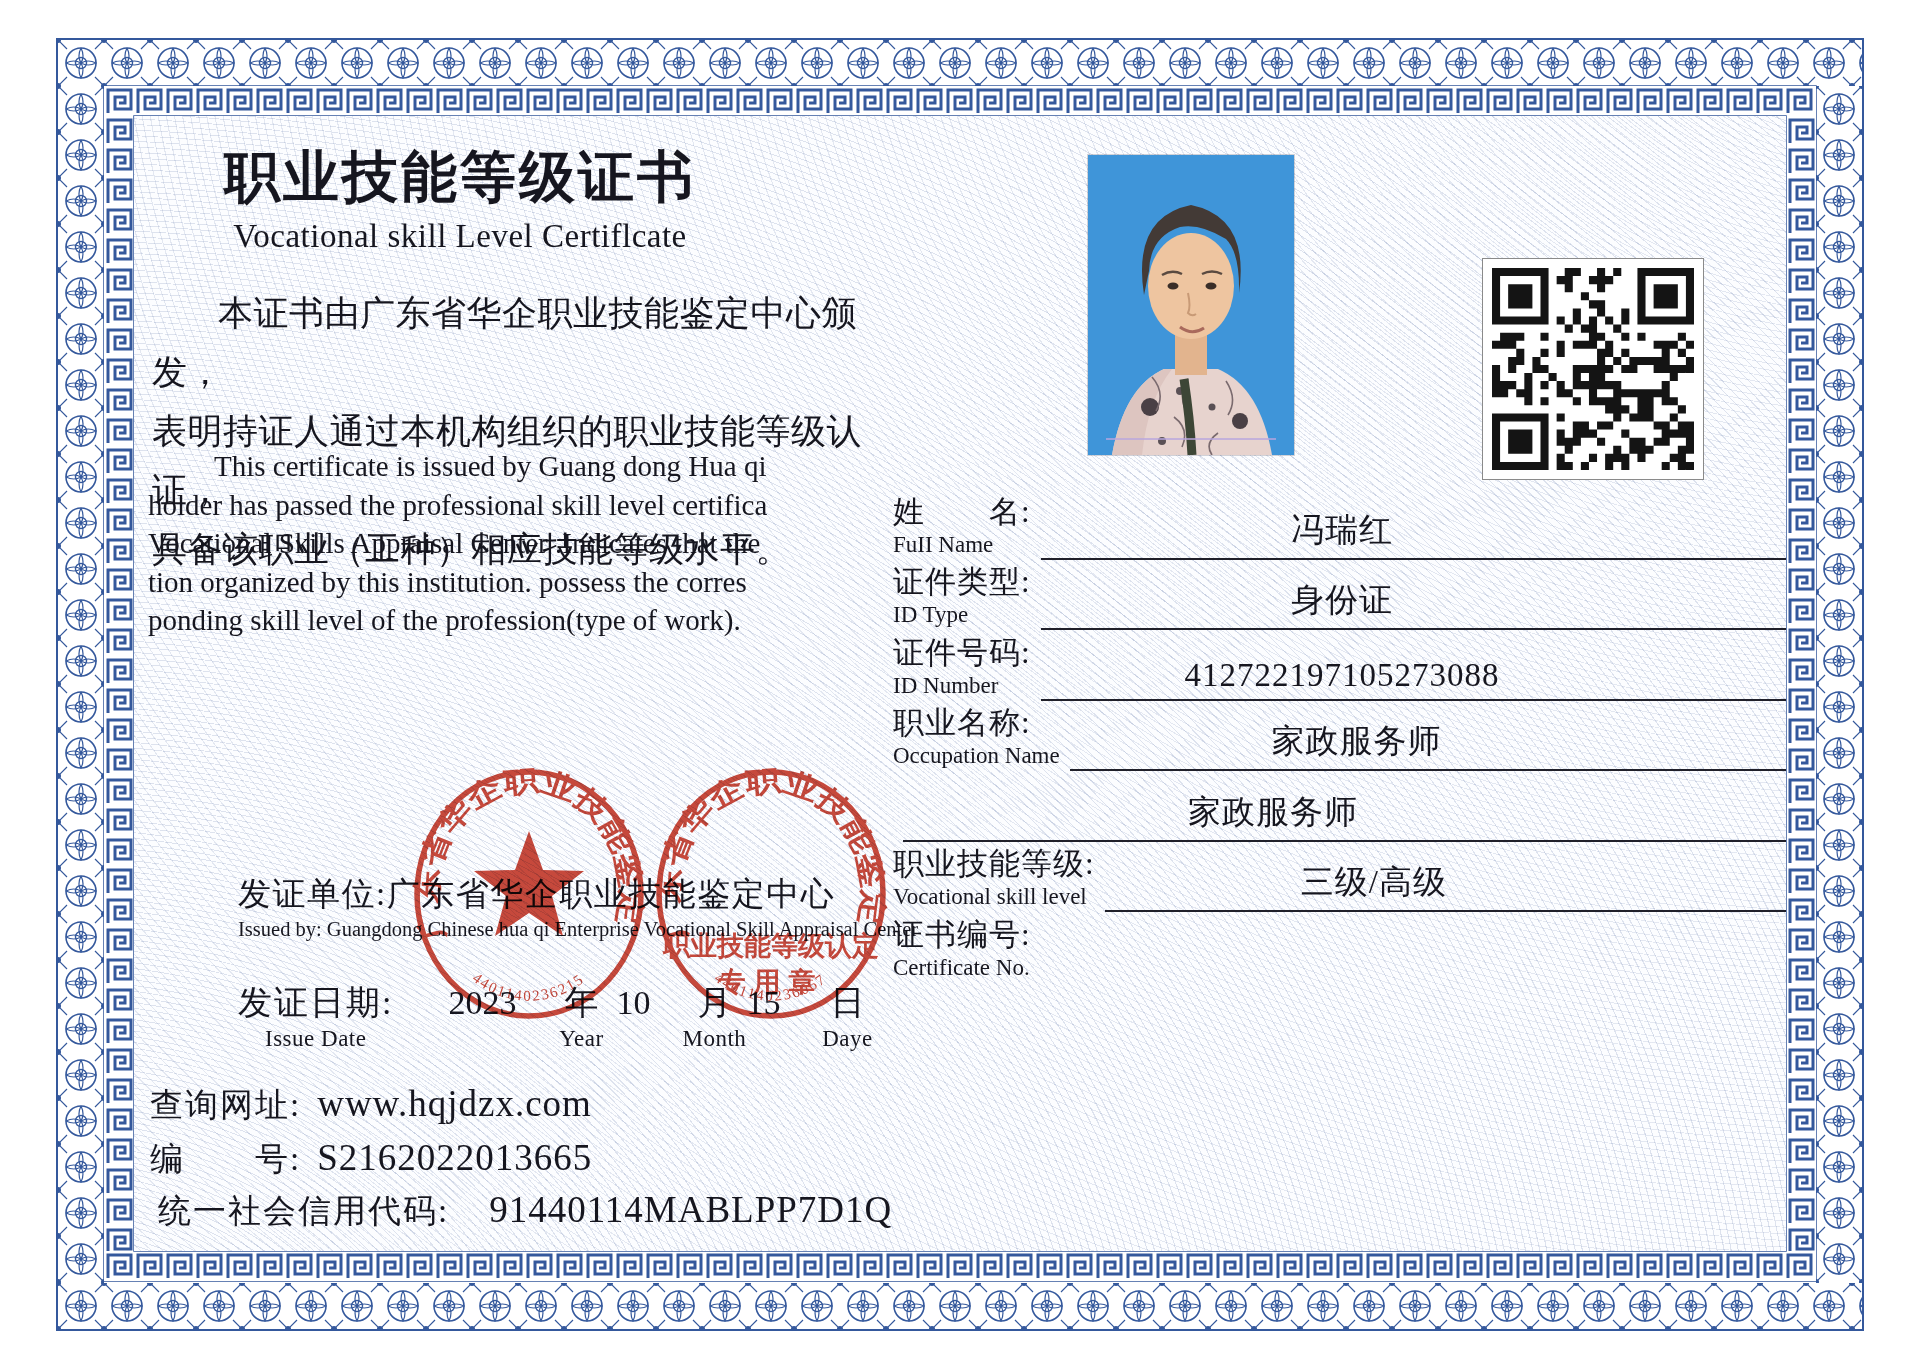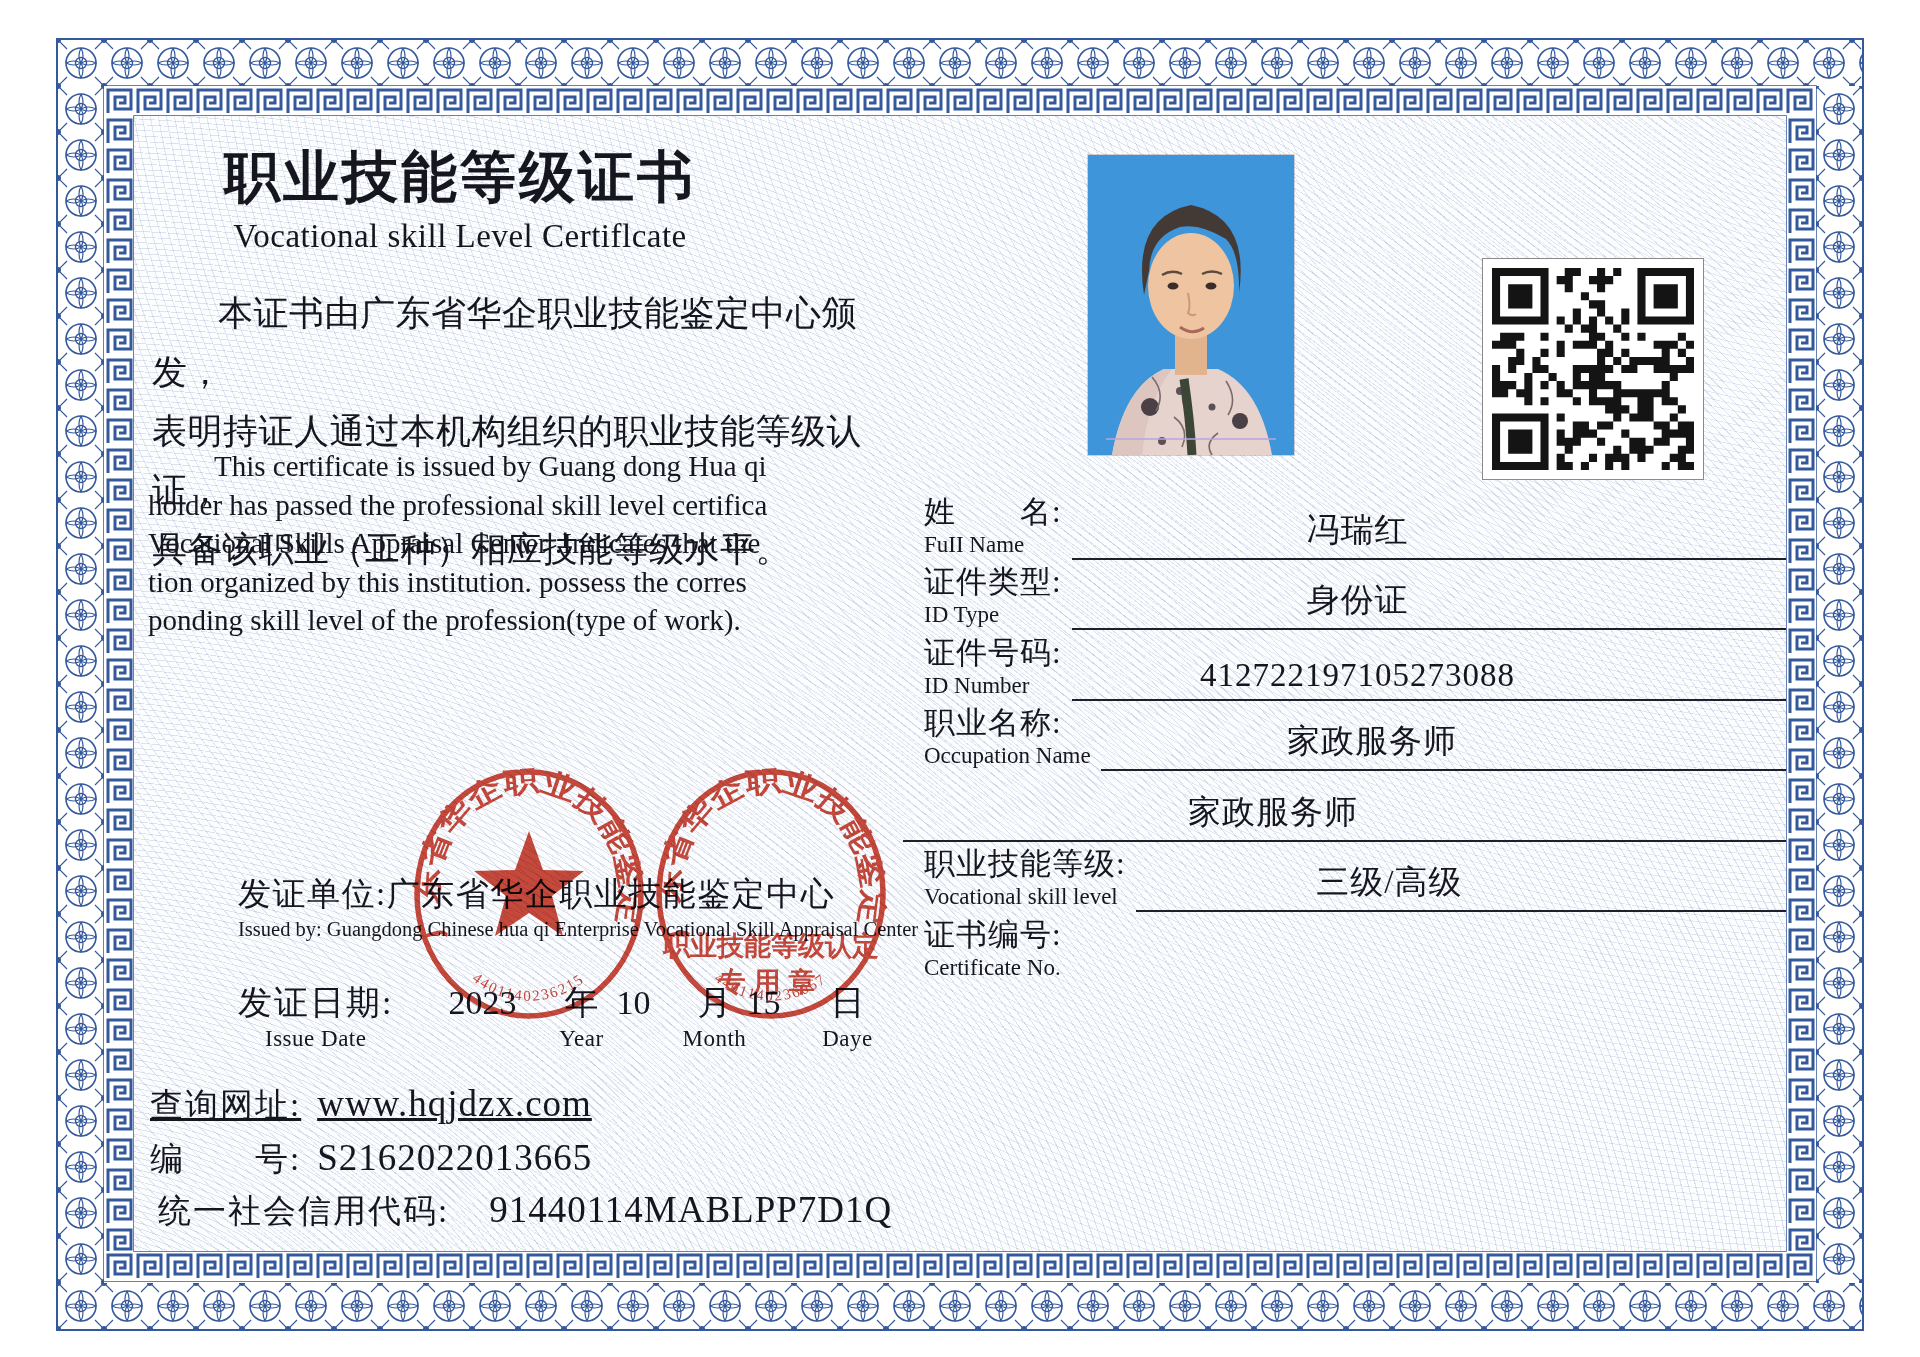--- a/index.html
+++ b/index.html
@@ -29,34 +29,34 @@
   .dp-0{margin-right:55px;letter-spacing:2px;}
   .dp-1{margin-right:48px;}
   .dp-2{margin-right:18px;}
   .dp-3{margin-right:47px;}
   .dp-4{margin-right:15px;}
   .dp-5{margin-right:50px;}
   .part-sub{position:absolute;top:46px;left:50%;transform:translateX(-50%);
     font-size:23px;letter-spacing:0.5px;white-space:nowrap;}
 
   .footer-row{position:absolute;display:flex;align-items:baseline;}
-  .fr-0{left:150px;top:1082px;text-decoration:underline;}
+  .fr-0{left:150px;top:1082px;}
   .fr-1{left:150px;top:1136px;}
   .fr-2{left:158px;top:1188px;gap:24px;}
   .footer-label{font-size:33px;letter-spacing:2px;}
   .footer-value{font-size:37px;letter-spacing:1px;margin-left:16px;}
 
   .photo{position:absolute;left:1088px;top:155px;width:206px;height:300px;outline:1px solid rgba(40,40,60,.2);}
   .qr{position:absolute;left:1482px;top:258px;width:202px;height:202px;background:#fff;
       border:1.5px solid #8a8a8a;padding:9px;}
   .qr svg{display:block;width:100%;height:100%;}
 
   .fields{position:absolute;left:893px;top:489px;width:893px;}
   .field-row{height:70.5px;display:flex;align-items:flex-end;}
-  .f-label{flex:0 0 auto;padding-bottom:0px;margin-left:31px;}
+  .f-label{flex:0 0 auto;padding-bottom:0px;}
   .f-cn{font-size:31px;letter-spacing:1px;line-height:36px;}
   .f-en{font-size:23px;line-height:30px;}
   .f-line{flex:1 1 auto;margin-left:10px;border-bottom:2px solid #20202a;
     display:flex;justify-content:center;align-items:flex-end;padding-bottom:5px;padding-right:16%;}
   .f-value{font-size:33px;letter-spacing:1px;white-space:nowrap;}
 
   .stamp{position:absolute;z-index:6;mix-blend-mode:multiply;opacity:.92;}
   .stamp-left{left:408px;top:763px;}
   .stamp-right{left:651px;top:763px;}
 </style>

